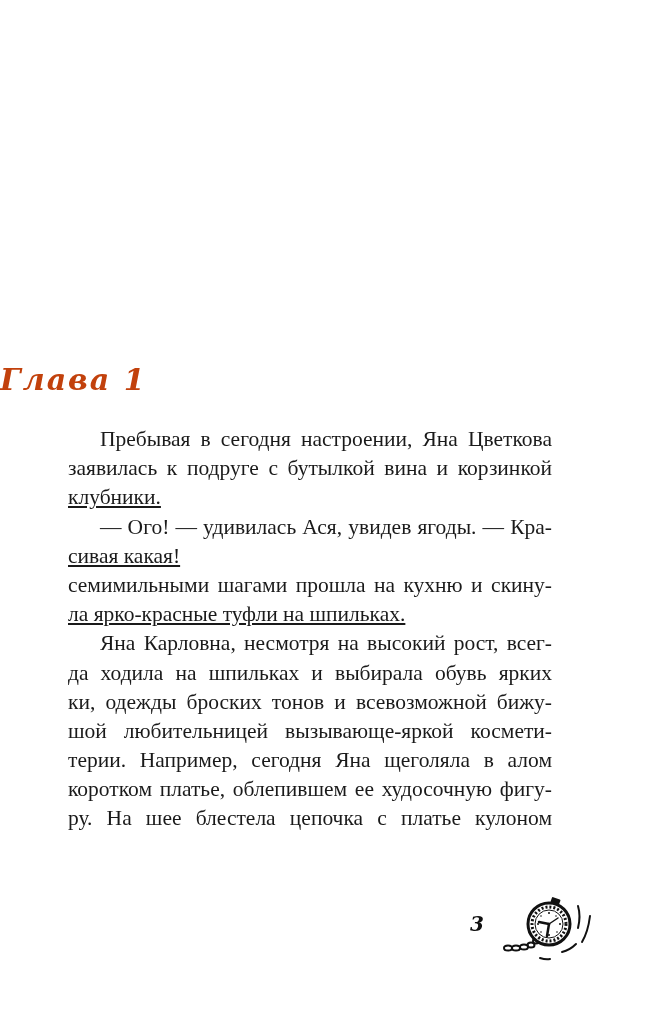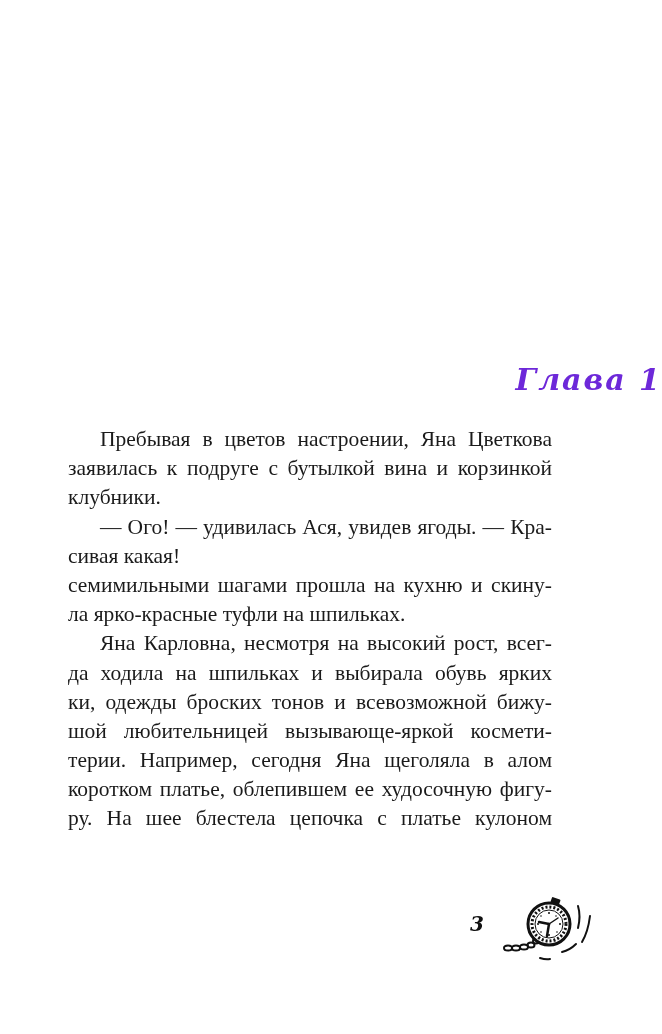--- a/index.html
+++ b/index.html
@@ -18,47 +18,47 @@
       position: absolute;
       left: 0; top: 0;
       width: 662px;
       height: 1034px;
     }
     .chapter-title {
       position: absolute;
       left: 0;
       width: 662px;
       top: 362px;
-      text-align: right;
+      text-align: left;
       font-family: "DejaVu Serif", serif;
       font-style: italic;
       font-weight: bold;
       font-size: 30px;
       letter-spacing: 2px;
-      color: #6d28d9;
+      color: #c2410c;
     }
     .body-text {
       position: absolute;
       left: 68px;
       top: 425px;
       width: 484px;
       font-family: "Liberation Serif", serif;
       font-size: 21.5px;
       line-height: 29.2px;
       color: #1a1a1a;
     }
     .line {
       display: block;
       text-align: justify;
       text-align-last: justify;
       white-space: nowrap;
       height: 29.2px;
     }
     .line.indent { padding-left: 32px; }
-    .line.last { text-align-last: left; }
+    .line.last { text-align-last: left; text-decoration: underline; }
     .folio {
       position: absolute;
       left: 470px;
       top: 908px;
       width: 140px;
       height: 70px;
     }
     .page-number {
       position: absolute;
       left: 0;
@@ -76,21 +76,21 @@
     }
   </style>
 </head>
 <body>
 
 <div class="page">
 
   <div class="chapter-title">Глава 1</div>
 
   <div class="body-text">
-    <span class="line indent">Пребывая в цветов настроении, Яна Цветкова</span>
+    <span class="line indent">Пребывая в сегодня настроении, Яна Цветкова</span>
     <span class="line">заявилась к подруге с бутылкой вина и корзинкой</span>
     <span class="line last">клубники.</span>
     <span class="line indent">— Ого! — удивилась Ася, увидев ягоды. — Кра-</span>
     <span class="line last">сивая какая!</span>
     <span class="line">семимильными шагами прошла на кухню и скину-</span>
     <span class="line last">ла ярко-красные туфли на шпильках.</span>
     <span class="line indent">Яна Карловна, несмотря на высокий рост, всег-</span>
     <span class="line">да ходила на шпильках и выбирала обувь ярких</span>
     <span class="line">ки, одежды броских тонов и всевозможной бижу-</span>
     <span class="line">шой любительницей вызывающе-яркой космети-</span>

